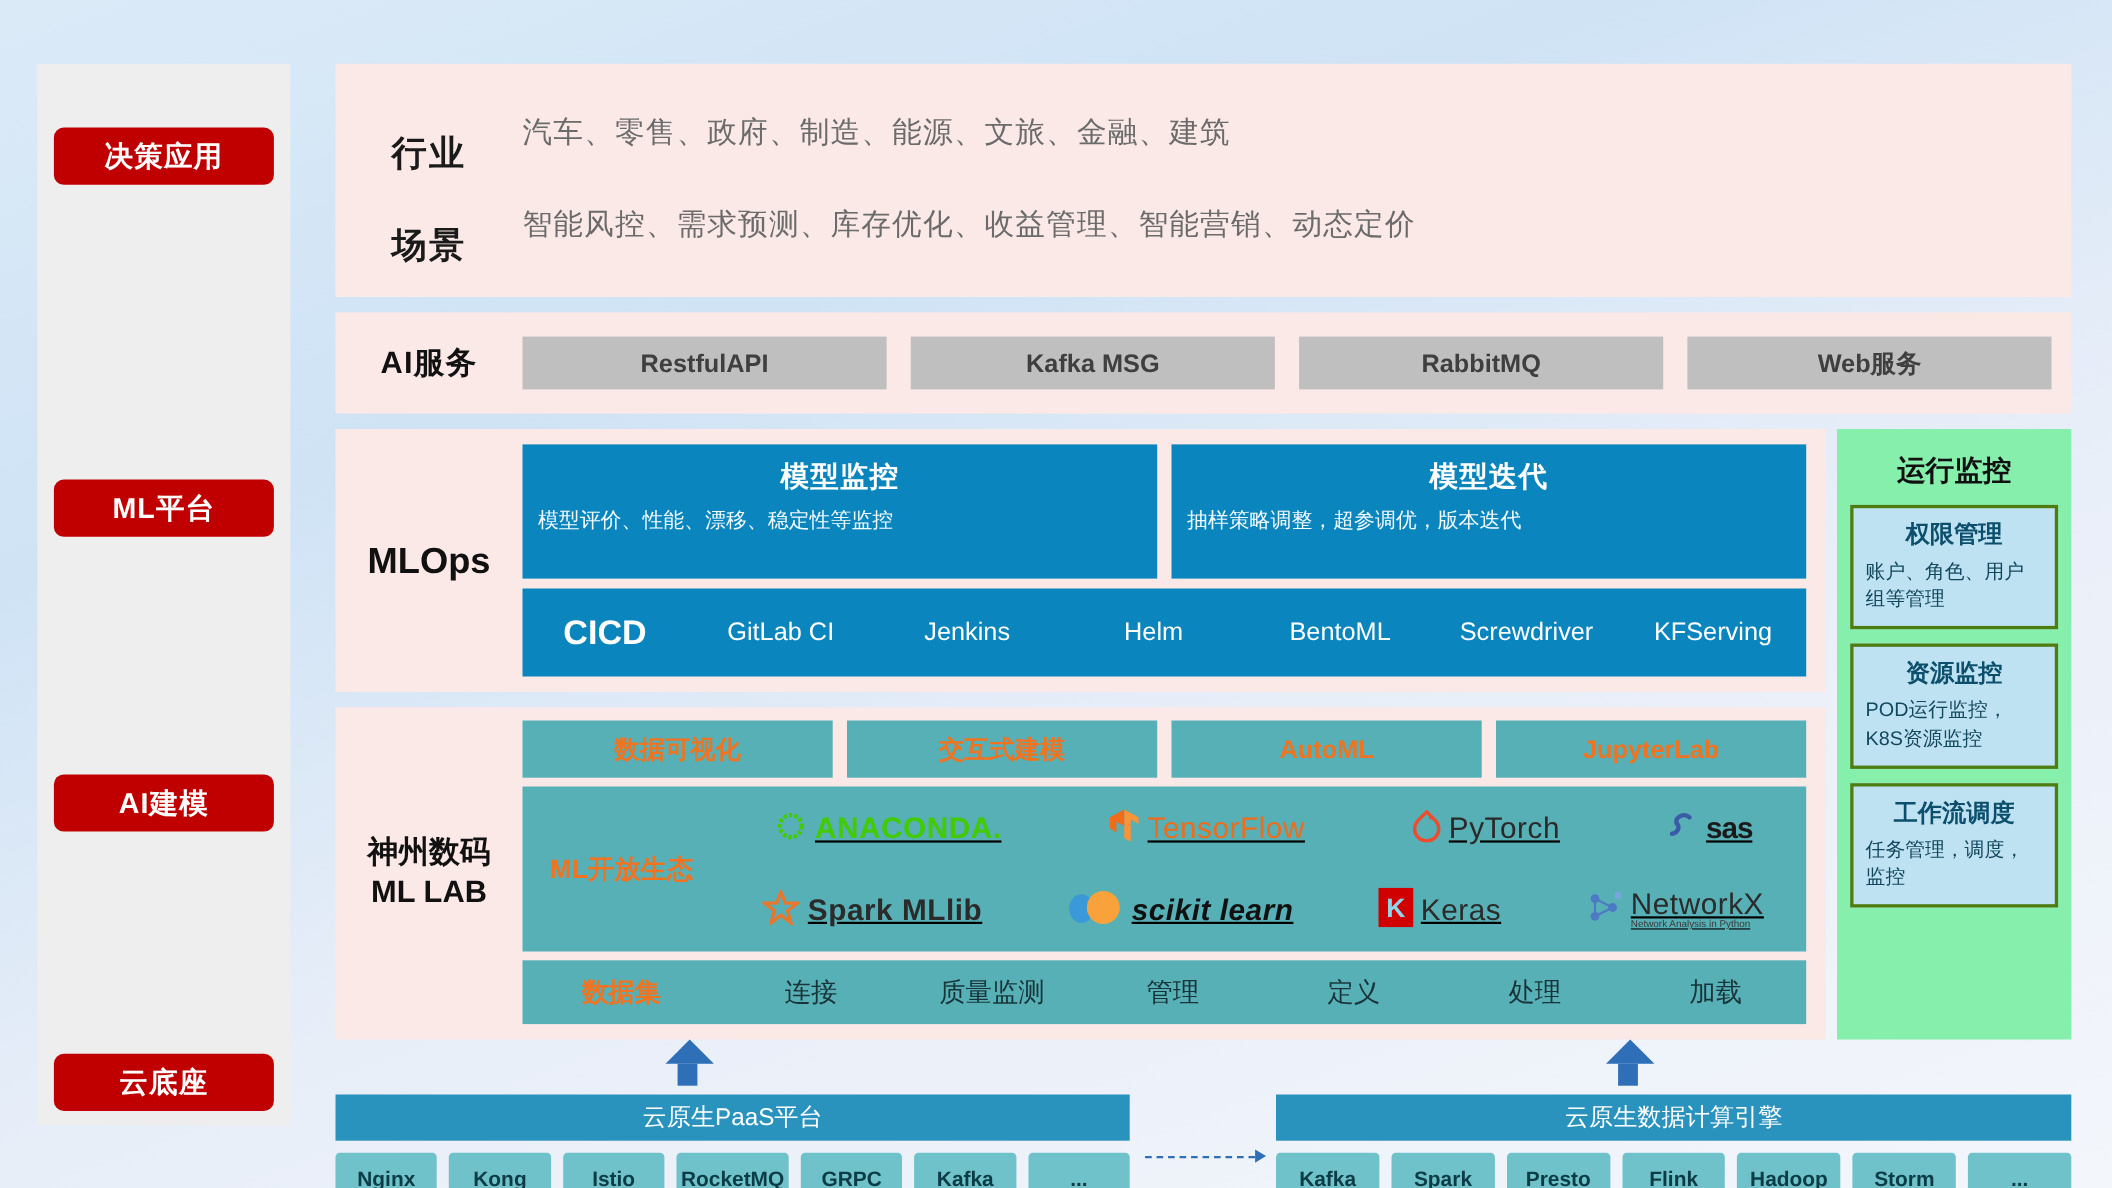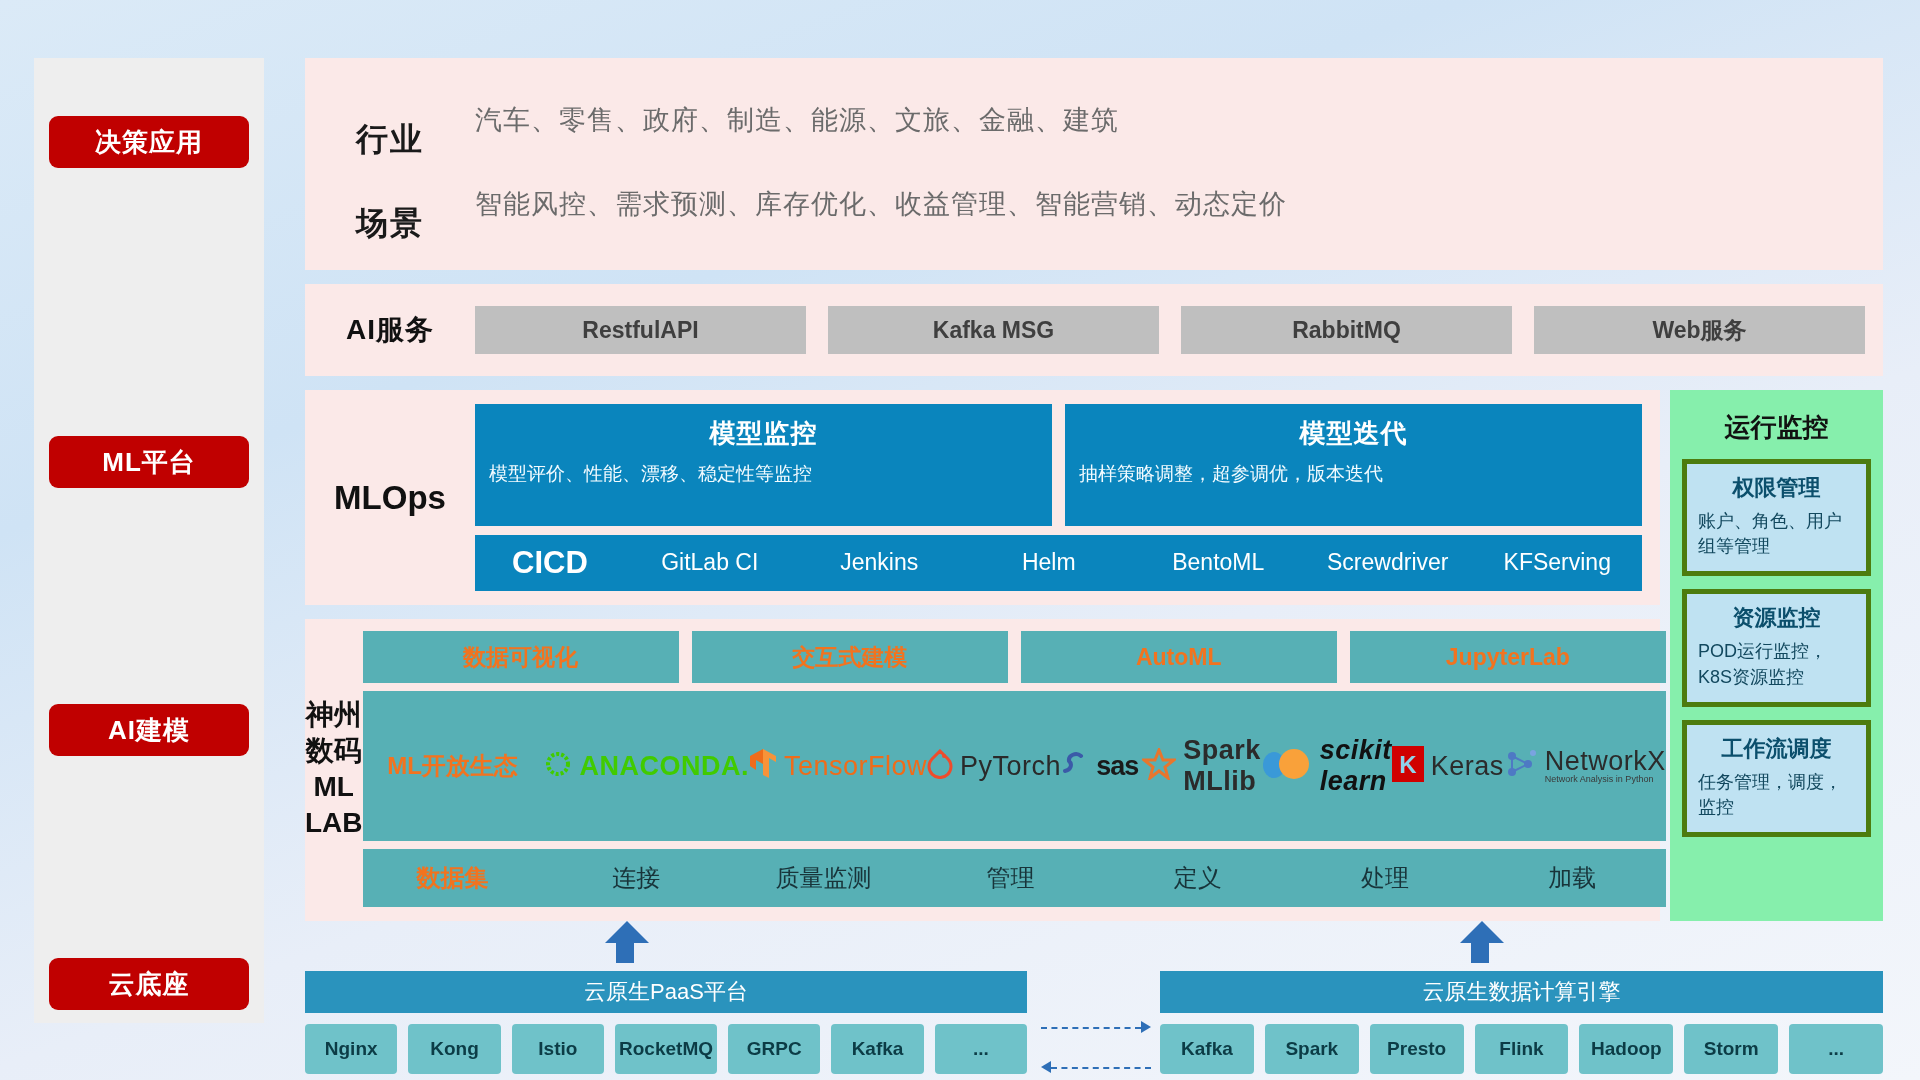--- a/index.html
+++ b/index.html
@@ -70,21 +70,21 @@
     flex: 1; background: #0a85bd; color: #fff; padding: 12px 14px 14px 14px;
     min-height: 122px;
   }
   .mlops-card h3 {
     font-size: 26px; font-weight: bold; text-align: center; margin-bottom: 10px;
     letter-spacing: 1px;
   }
   .mlops-card p { font-size: 19px; line-height: 1.38; color: #f2fbff; }
 
   .cicd-bar {
-    margin-top: 9px; background: #0a85bd; height: 56px;
+    margin-top: 9px; background: #0a85bd; height: 80px;
     display: flex; align-items: center; color: #fff; overflow: hidden;
   }
   .cicd-title {
     width: 150px; text-align: center; font-size: 31px; font-weight: bold;
     flex: none;
   }
   .cicd-items { flex: 1; display: flex; }
   .cicd-item {
     flex: 1; font-size: 23px; text-align: center;
     line-height: 1.55; padding: 0 4px;
@@ -106,41 +106,41 @@
     color: #f2731f; font-size: 23px; font-weight: bold;
   }
   .eco {
     margin-top: 8px; background: #57b0b5; display: flex; align-items: center;
     height: 150px;
   }
   .eco-label {
     width: 180px; text-align: center; color: #f2731f;
     font-size: 24px; font-weight: bold; flex: none;
   }
-  .eco-logos { flex: 1; display: flex; flex-direction: row; justify-content: flex-start; gap: 4px; }
+  .eco-logos { flex: 1; display: flex; flex-direction: column; justify-content: flex-start; gap: 4px; text-decoration: underline; }
   .eco-line { display: flex; align-items: center; justify-content: space-around; height: 70px; }
 
   .ds-bar {
     margin-top: 8px; background: #57b0b5; height: 58px;
     display: flex; align-items: center;
   }
   .ds-title {
     width: 180px; text-align: center; color: #f2731f;
     font-size: 24px; font-weight: bold; flex: none;
   }
   .ds-items { flex: 1; display: flex; }
   .ds-item { flex: 1; text-align: center; font-size: 24px; color: #18343a; }
 
   
   .mon-title {
     text-align: center; font-size: 26px; font-weight: bold; color: #111;
     padding: 6px 0 14px 0;
   }
   .mon-card {
-    background: #bfe2f2; border: 5px solid #4d7c0f;
+    background: #bfe2f2; border: 3px solid #4d7c0f;
     padding: 9px 11px 12px 11px; margin-bottom: 13px;
   }
   .mon-card h4 {
     text-align: center; font-size: 22px; font-weight: bold; color: #0b4f6c;
     margin-bottom: 6px;
   }
   .mon-card p { font-size: 18px; line-height: 1.4; color: #12485e; }
 
   
   #zone-bottom { position: relative; margin-top: 28px; height: 185px; }

